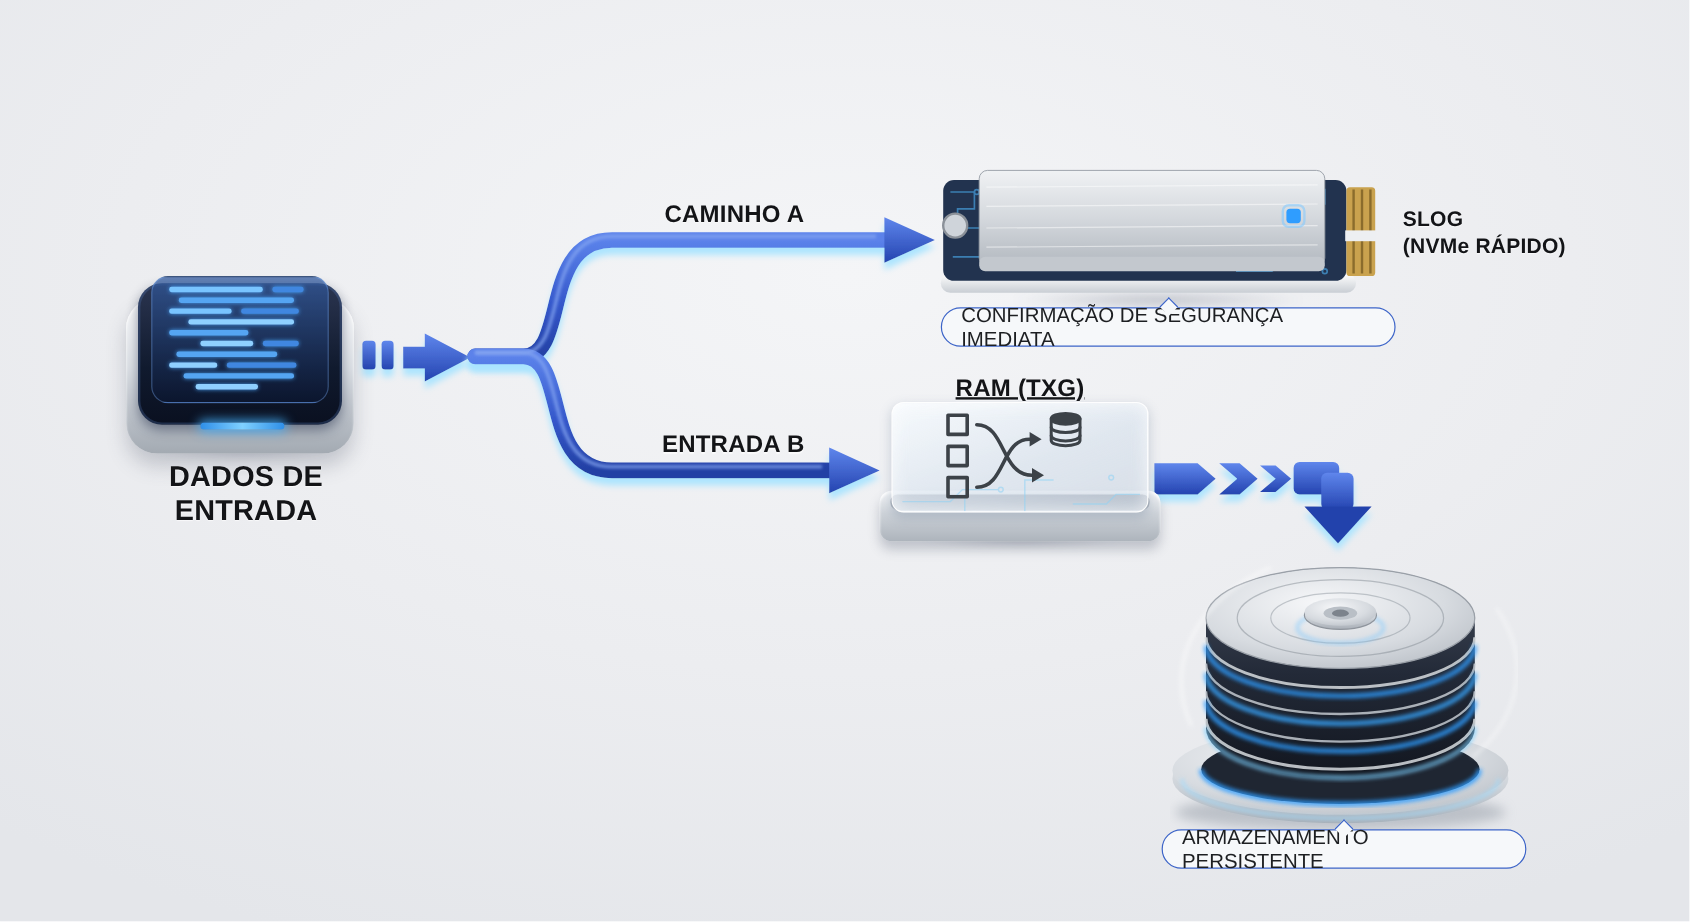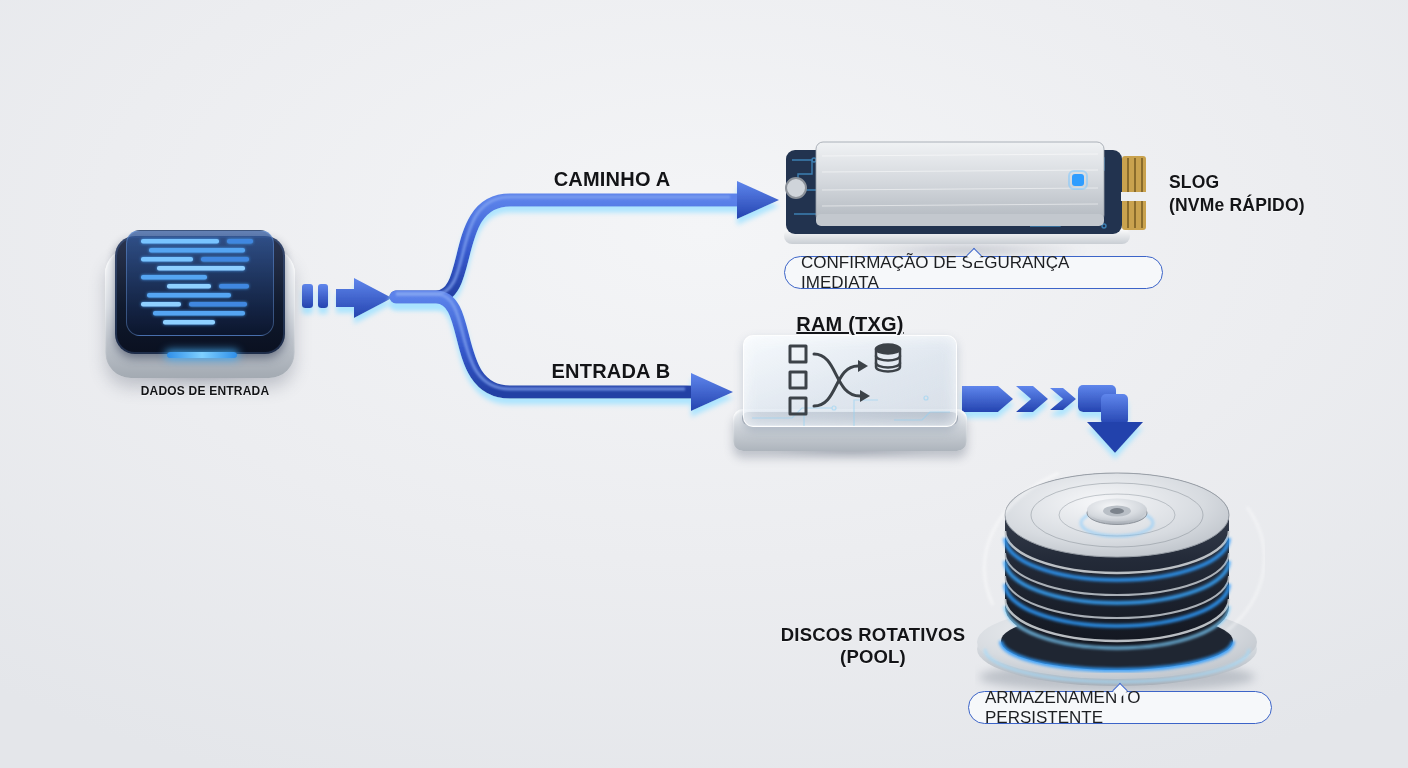--- a/index.html
+++ b/index.html
@@ -173,21 +173,21 @@
             <rect x="14" y="71" width="40" height="4.5" rx="2" fill="#8fd0ff"></rect> 
               <rect x="62" y="71" width="58" height="4.5" rx="2" fill="#3f87e0"></rect>
             <rect x="26" y="80" width="92" height="4.5" rx="2" fill="#55a5f2"></rect>
             <rect x="36" y="89" width="52" height="4.5" rx="2" fill="#8fd0ff"></rect>
           </g>
         </g>
       </svg>
     </div>
     <div class="ledstrip"></div>
   </div>
-  <div class="lbl center" style="left:80px; top:384px; width:250px; font-size:12px;">DADOS DE ENTRADA</div>
+  <div class="lbl center" style="left:80px; top:384px; width:250px; font-size:24px;">DADOS DE ENTRADA</div>
 
   <div class="lbl center" style="left:537px; top:168px; width:150px;">CAMINHO A</div>
   <div class="lbl center" style="left:536px; top:360px; width:150px;">ENTRADA B</div>
 
   <div class="shadow" style="left:800px; top:240px; width:330px; height:20px;"></div>
   <div class="ssd">
     <svg width="372" height="116" viewBox="0 0 372 116">
       <defs>
         <linearGradient id="hs" x1="0" y1="0" x2="0" y2="1">
           <stop offset="0" stop-color="#f0f2f4"></stop>
@@ -348,20 +348,19 @@
         <ellipse cx="142" cy="68" rx="30" ry="11.5" fill="url(#pedSilver)" stroke="#8e949c" stroke-width="1"></ellipse>
         <ellipse cx="142" cy="65" rx="30" ry="11.5" fill="url(#platTop)"></ellipse>
         <ellipse cx="142" cy="66" rx="14" ry="5.5" fill="#b9bfc6"></ellipse>
         <ellipse cx="142" cy="66" rx="7" ry="3" fill="#7c838c"></ellipse>
       </g>
 
       <path d="M18,160 A150,110 0 0 1 84,28" fill="none" stroke="#ffffff" stroke-width="2.5" opacity="0.55" filter="url(#blur2)"></path>
       <path d="M272,62 A150,110 0 0 1 252,186" fill="none" stroke="#ffffff" stroke-width="2.5" opacity="0.45" filter="url(#blur2)"></path>
     </svg>
   </div>
-  <div class="lbl center" style="left:748px; top:624px; width:250px; font-size:18.5px;">DISCOS ROTATIVOS (POOL)</div>
 
   <div class="pill" style="left:968px; top:691px; width:304px; height:33px;">
     <span class="notch"></span>
     <span>ARMAZENAMENTO PERSISTENTE</span>
   </div>
 
 </div>
 
 </body></html>

